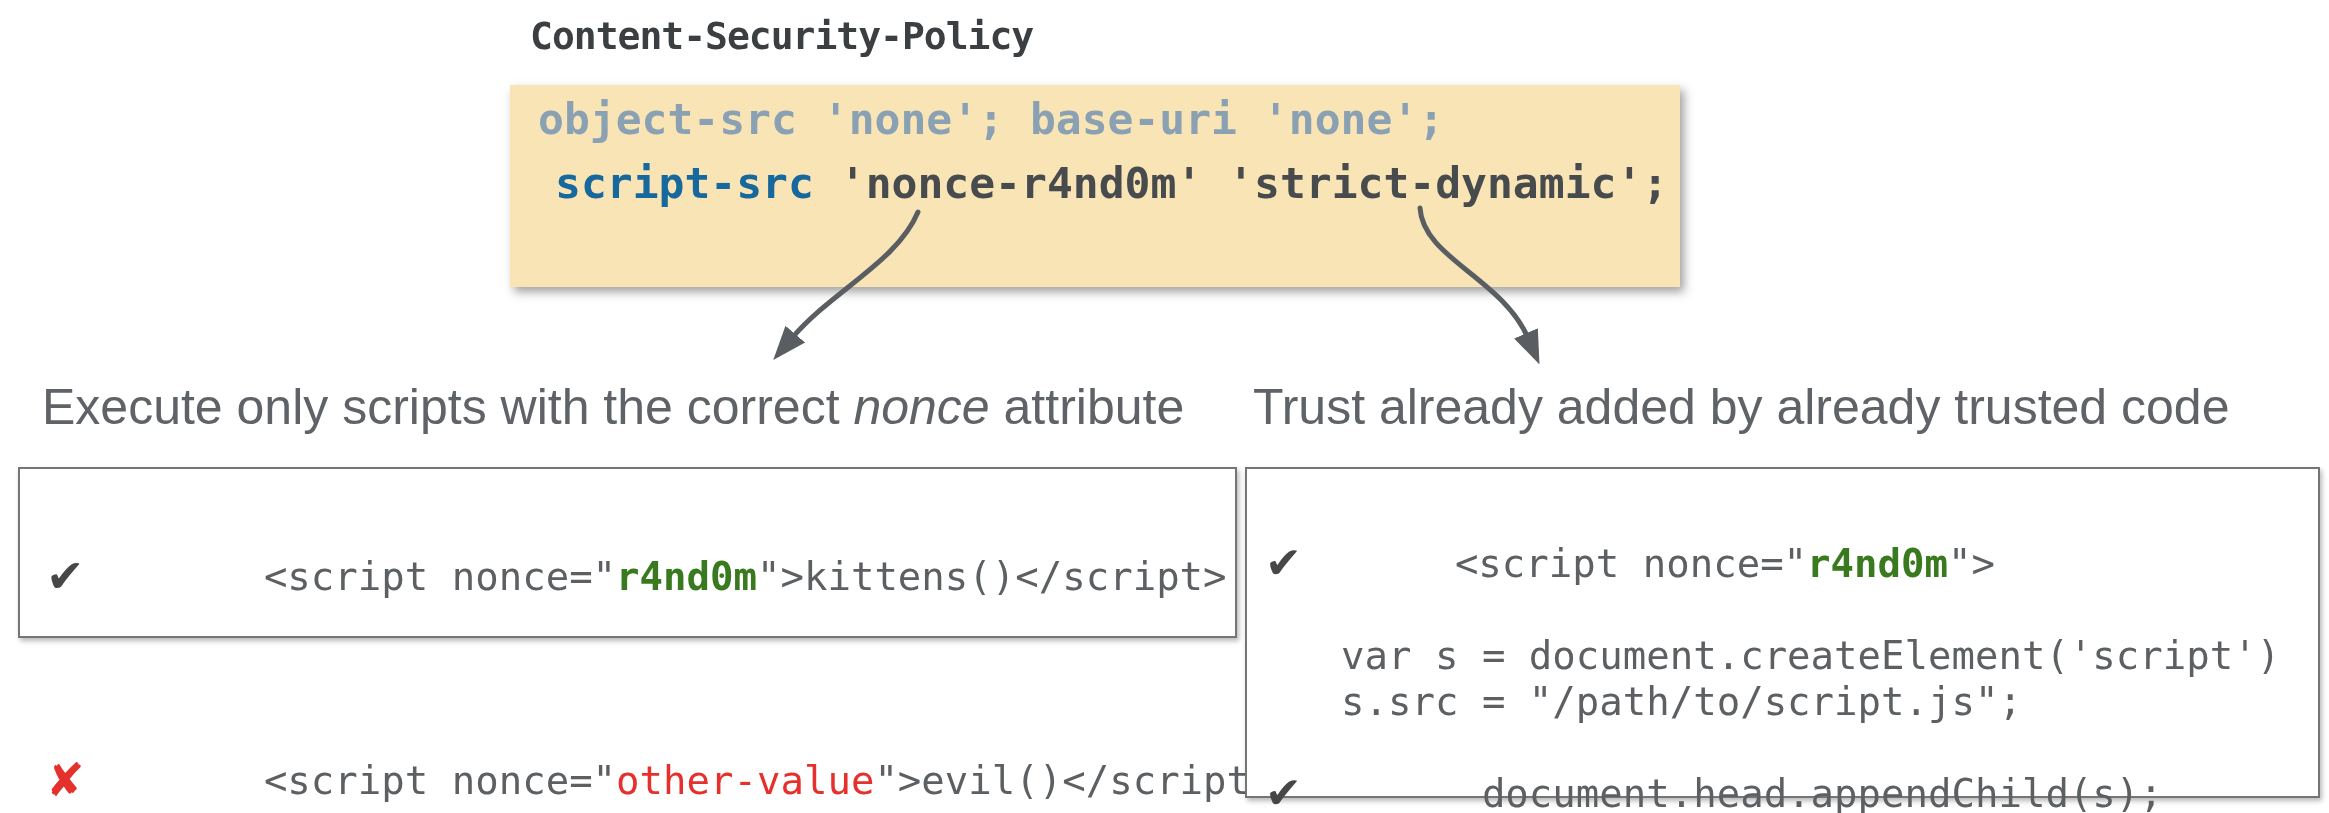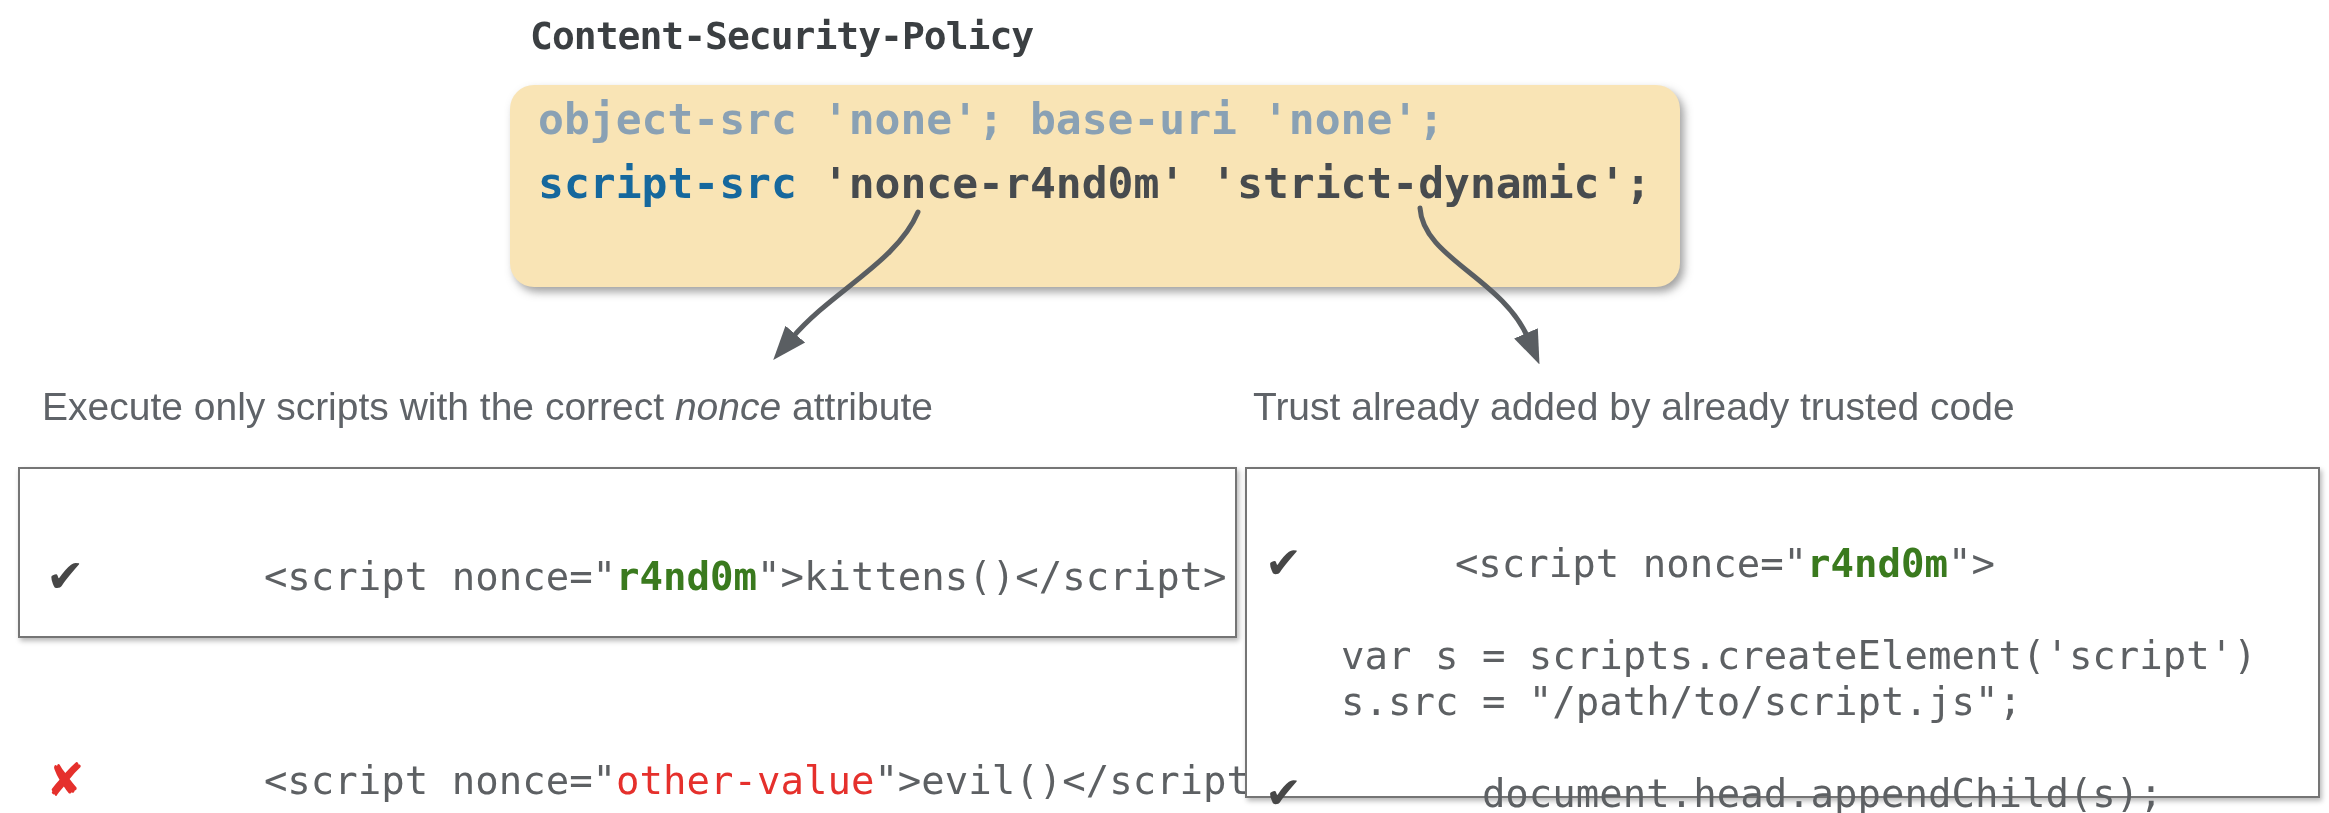--- a/index.html
+++ b/index.html
@@ -32,36 +32,35 @@
     font-weight:bold;font-size:38px;line-height:52px;
     color:var(--title_color);
     letter-spacing:-1px;
   }
   .csp-box{
     position:absolute;left:510px;top:85px;
     width:1170px;height:202px;
     background:var(--yellow_bg);
     box-shadow:4px 5px 9px rgba(70,70,70,0.5);
     padding:2px 0 12px 28px;
-    border-radius:24px;
   }
   .csp-line{
     font-family:"DejaVu Sans Mono",monospace;
     font-weight:bold;font-size:43px;line-height:64px;
     white-space:pre;color:var(--code_dark);
   }
   .csp-line.muted{color:var(--code_muted);}
-  .csp-line .directive{color:var(--accent_blue);}
+  .csp-line .directive{color:var(--accent_blue);margin-left:17px;}
   .arrows{
     position:absolute;left:0;top:0;width:2329px;height:813px;
     pointer-events:none;
   }
   .caption{
     position:absolute;top:383px;
-    font-size:39px;line-height:48px;
+    font-size:50px;line-height:48px;
     color:var(--caption_gray);
     white-space:pre;
   }
   .caption-left{left:42px;}
   .caption-right{left:1253px;}
   .caption em{font-style:italic;}
   .code-box{
     position:absolute;background:#ffffff;
     border:2px solid var(--border_gray);
     box-shadow:2px 3px 5px rgba(0,0,0,0.28);
@@ -119,21 +118,21 @@
     </div>
     <div class="code-line">
       <span class="mark cross">✘</span><span>&lt;script nonce="</span><span class="hl-red">other-value</span><span>"&gt;evil()&lt;/script&gt;</span>
     </div>
   </div>
 
   <div class="code-box right-box">
     <div class="code-line l1">
       <span class="mark check">✔</span><span>&lt;script nonce="</span><span class="hl-green">r4nd0m</span><span>"&gt;</span>
     </div>
-    <div class="code-line indent">var s = scripts.createElement('script')</div>
+    <div class="code-line indent">var s = document.createElement('script')</div>
     <div class="code-line indent">s.src = "/path/to/script.js";</div>
     <div class="code-line indent">
       <span class="mark check">✔</span><span>document.head.appendChild(s);</span>
     </div>
 
   </div>
 
 </div>
 
 </body></html>

